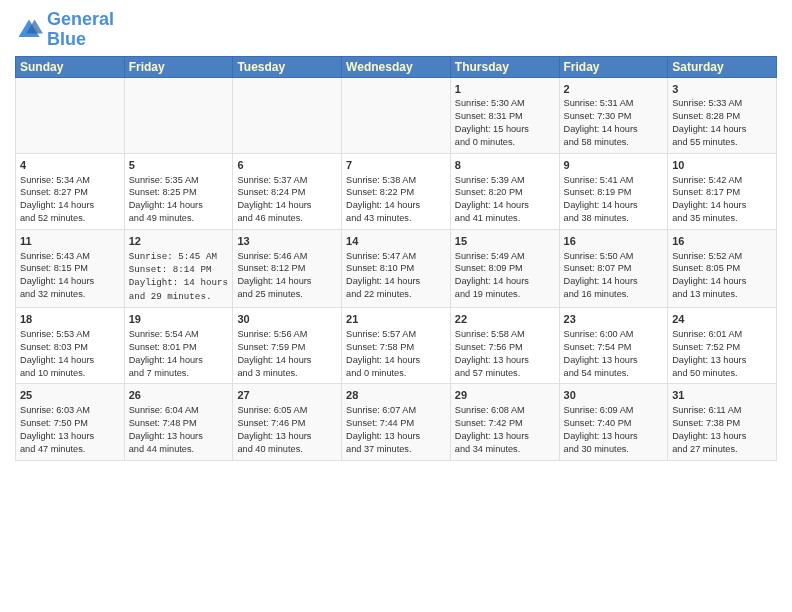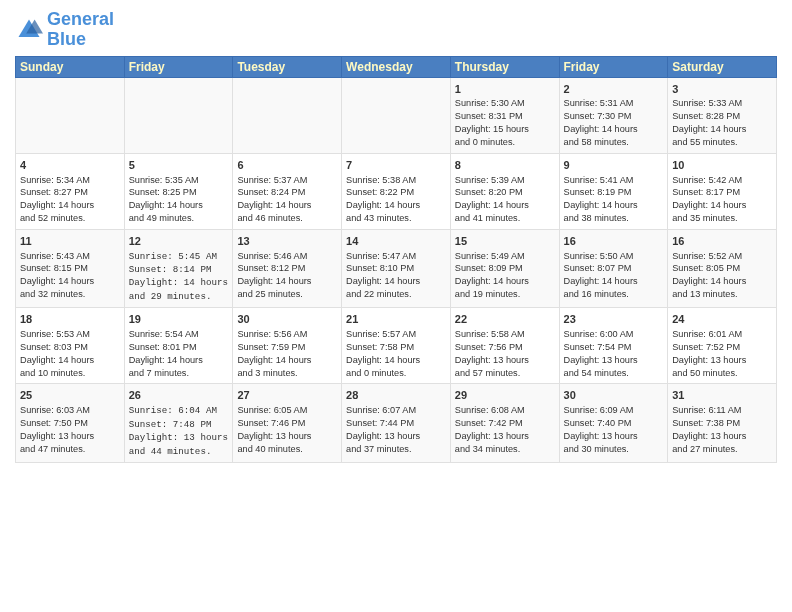--- a/index.html
+++ b/index.html
@@ -238,21 +238,21 @@
           <td><span class="day-num">24</span><span class="day-info" style="white-space: pre-line;">Sunrise: 6:01 AM
 Sunset: 7:52 PM
 Daylight: 13 hours
 and 50 minutes.</span></td>
         </tr>
         <tr>
           <td><span class="day-num">25</span><span class="day-info" style="white-space: pre-line;">Sunrise: 6:03 AM
 Sunset: 7:50 PM
 Daylight: 13 hours
 and 47 minutes.</span></td>
-          <td><span class="day-num">26</span><span class="day-info" style="white-space: pre-line; font-family: Liberation Mono, monospace;">Sunrise: 6:04 AM
+          <td><span class="day-num">26</span><span class="day-info" style="white-space: pre-line;">Sunrise: 6:04 AM
 Sunset: 7:48 PM
 Daylight: 13 hours
 and 44 minutes.</span></td>
           <td><span class="day-num">27</span><span class="day-info" style="white-space: pre-line;">Sunrise: 6:05 AM
 Sunset: 7:46 PM
 Daylight: 13 hours
 and 40 minutes.</span></td>
           <td><span class="day-num">28</span><span class="day-info" style="white-space: pre-line;">Sunrise: 6:07 AM
 Sunset: 7:44 PM
 Daylight: 13 hours

